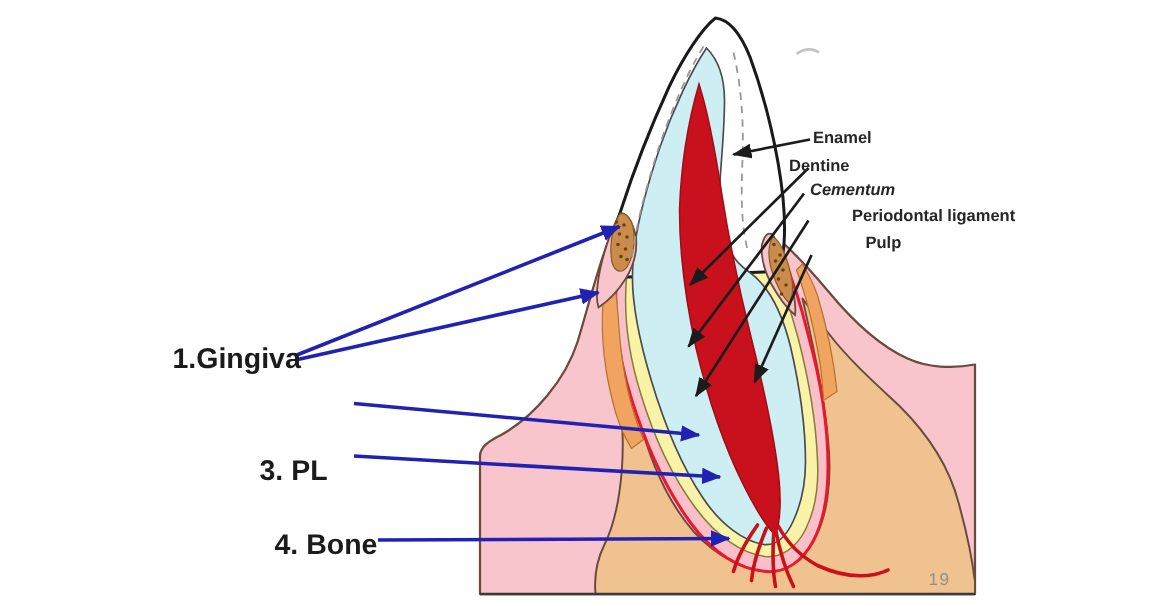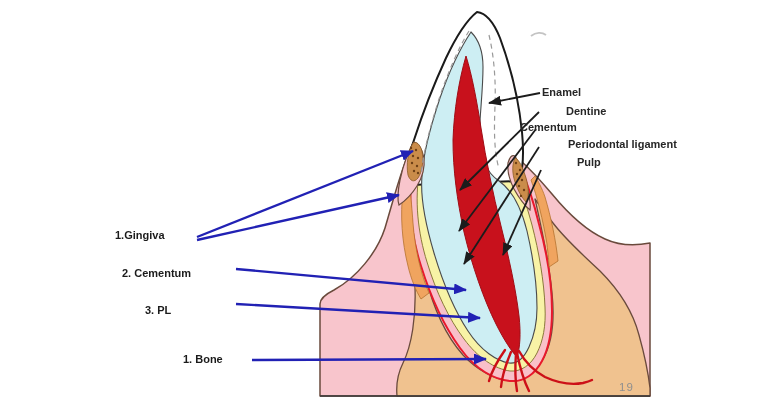--- a/index.html
+++ b/index.html
@@ -2,21 +2,21 @@
 <html><head>
 <meta charset="utf-8">
 <style>
   html,body{margin:0;padding:0;background:#fff;}
   .canvas{
     position:relative;width:768px;height:404px;background:#ffffff;overflow:hidden;
     font-family:"Liberation Sans",sans-serif;
   }
   .canvas svg{position:absolute;left:0;top:0;}
   .lbl{position:absolute;font-weight:bold;color:#1b1b1b;white-space:nowrap;line-height:1;}
-  .lbl-left{font-size:11px;}
+  .lbl-left{font-size:19px;}
   .lbl-right{font-size:11px;color:#262626;}
   .pagenum{position:absolute;left:619px;top:381px;font-size:11.5px;color:#8f8f8f;letter-spacing:1px;}
 </style>
 </head>
 <body>
 
 <div class="canvas">
 
   <svg width="768" height="404" viewBox="0 0 768 404">
     <defs>
@@ -97,25 +97,24 @@
     <g stroke="#2121b4" stroke-width="2.4" fill="none">
       <line x1="197" y1="237" x2="413" y2="151" marker-end="url(#mblue)"></line>
       <line x1="197" y1="240" x2="399" y2="195" marker-end="url(#mblue)"></line>
       <line x1="236" y1="269" x2="466" y2="290" marker-end="url(#mblue)"></line>
       <line x1="236" y1="304" x2="480" y2="318" marker-end="url(#mblue)"></line>
       <line x1="252" y1="360" x2="486" y2="359" marker-end="url(#mblue)"></line>
     </g>
   </svg>
 
   <div class="lbl lbl-left" style="left:115px;top:230px;">1.Gingiva</div>
-  <div class="lbl lbl-left" style="left:122px;top:268px;">2. Cementum</div>
-  <div class="lbl lbl-left" style="left:145px;top:305px;text-align:right;">3. PL</div>
-  <div class="lbl lbl-left" style="left:183px;top:354px;">1. Bone</div>
+  <div class="lbl lbl-left" style="left:173px;top:305px;text-align:right;">3. PL</div>
+  <div class="lbl lbl-left" style="left:183px;top:354px;">4. Bone</div>
 
   <div class="lbl lbl-right" style="left:542px;top:87px;">Enamel</div>
-  <div class="lbl lbl-right" style="left:566px;top:106px;">Dentine</div>
-  <div class="lbl lbl-right" style="left:520px;top:122px;">Cementum</div>
+  <div class="lbl lbl-right" style="left:526px;top:106px;">Dentine</div>
+  <div class="lbl lbl-right" style="left:540px;top:122px;font-style:italic;">Cementum</div>
   <div class="lbl lbl-right" style="left:542px;top:139px;margin-left:26px;">Periodontal ligament</div>
   <div class="lbl lbl-right" style="left:542px;top:157px;padding-left:35px;">Pulp</div>
 
   <div class="pagenum">19</div>
 
 </div>
 
 </body></html>

